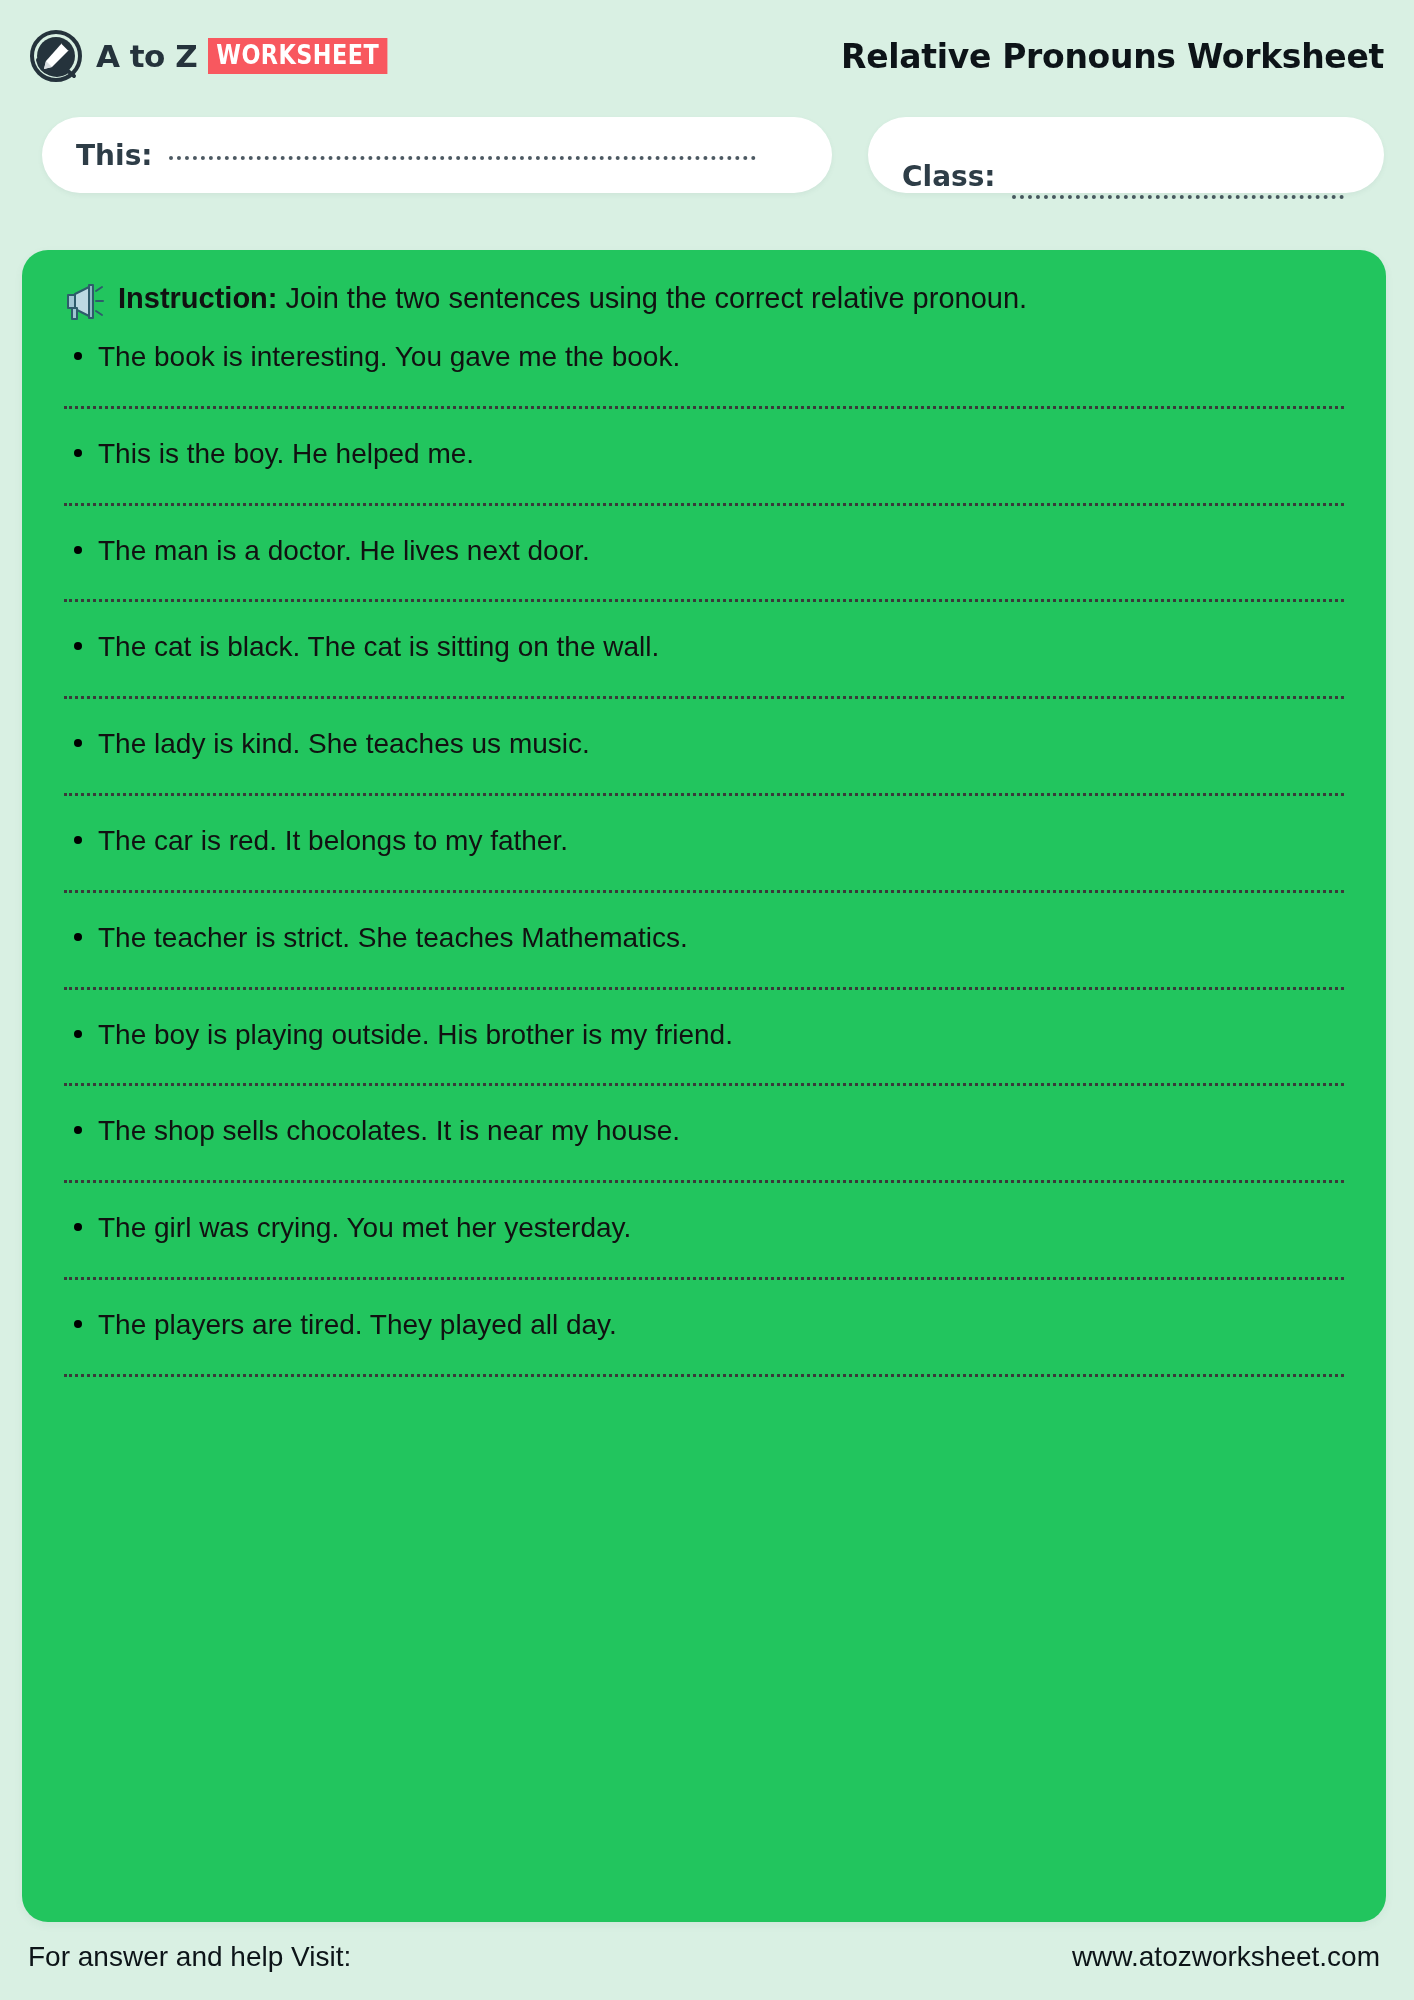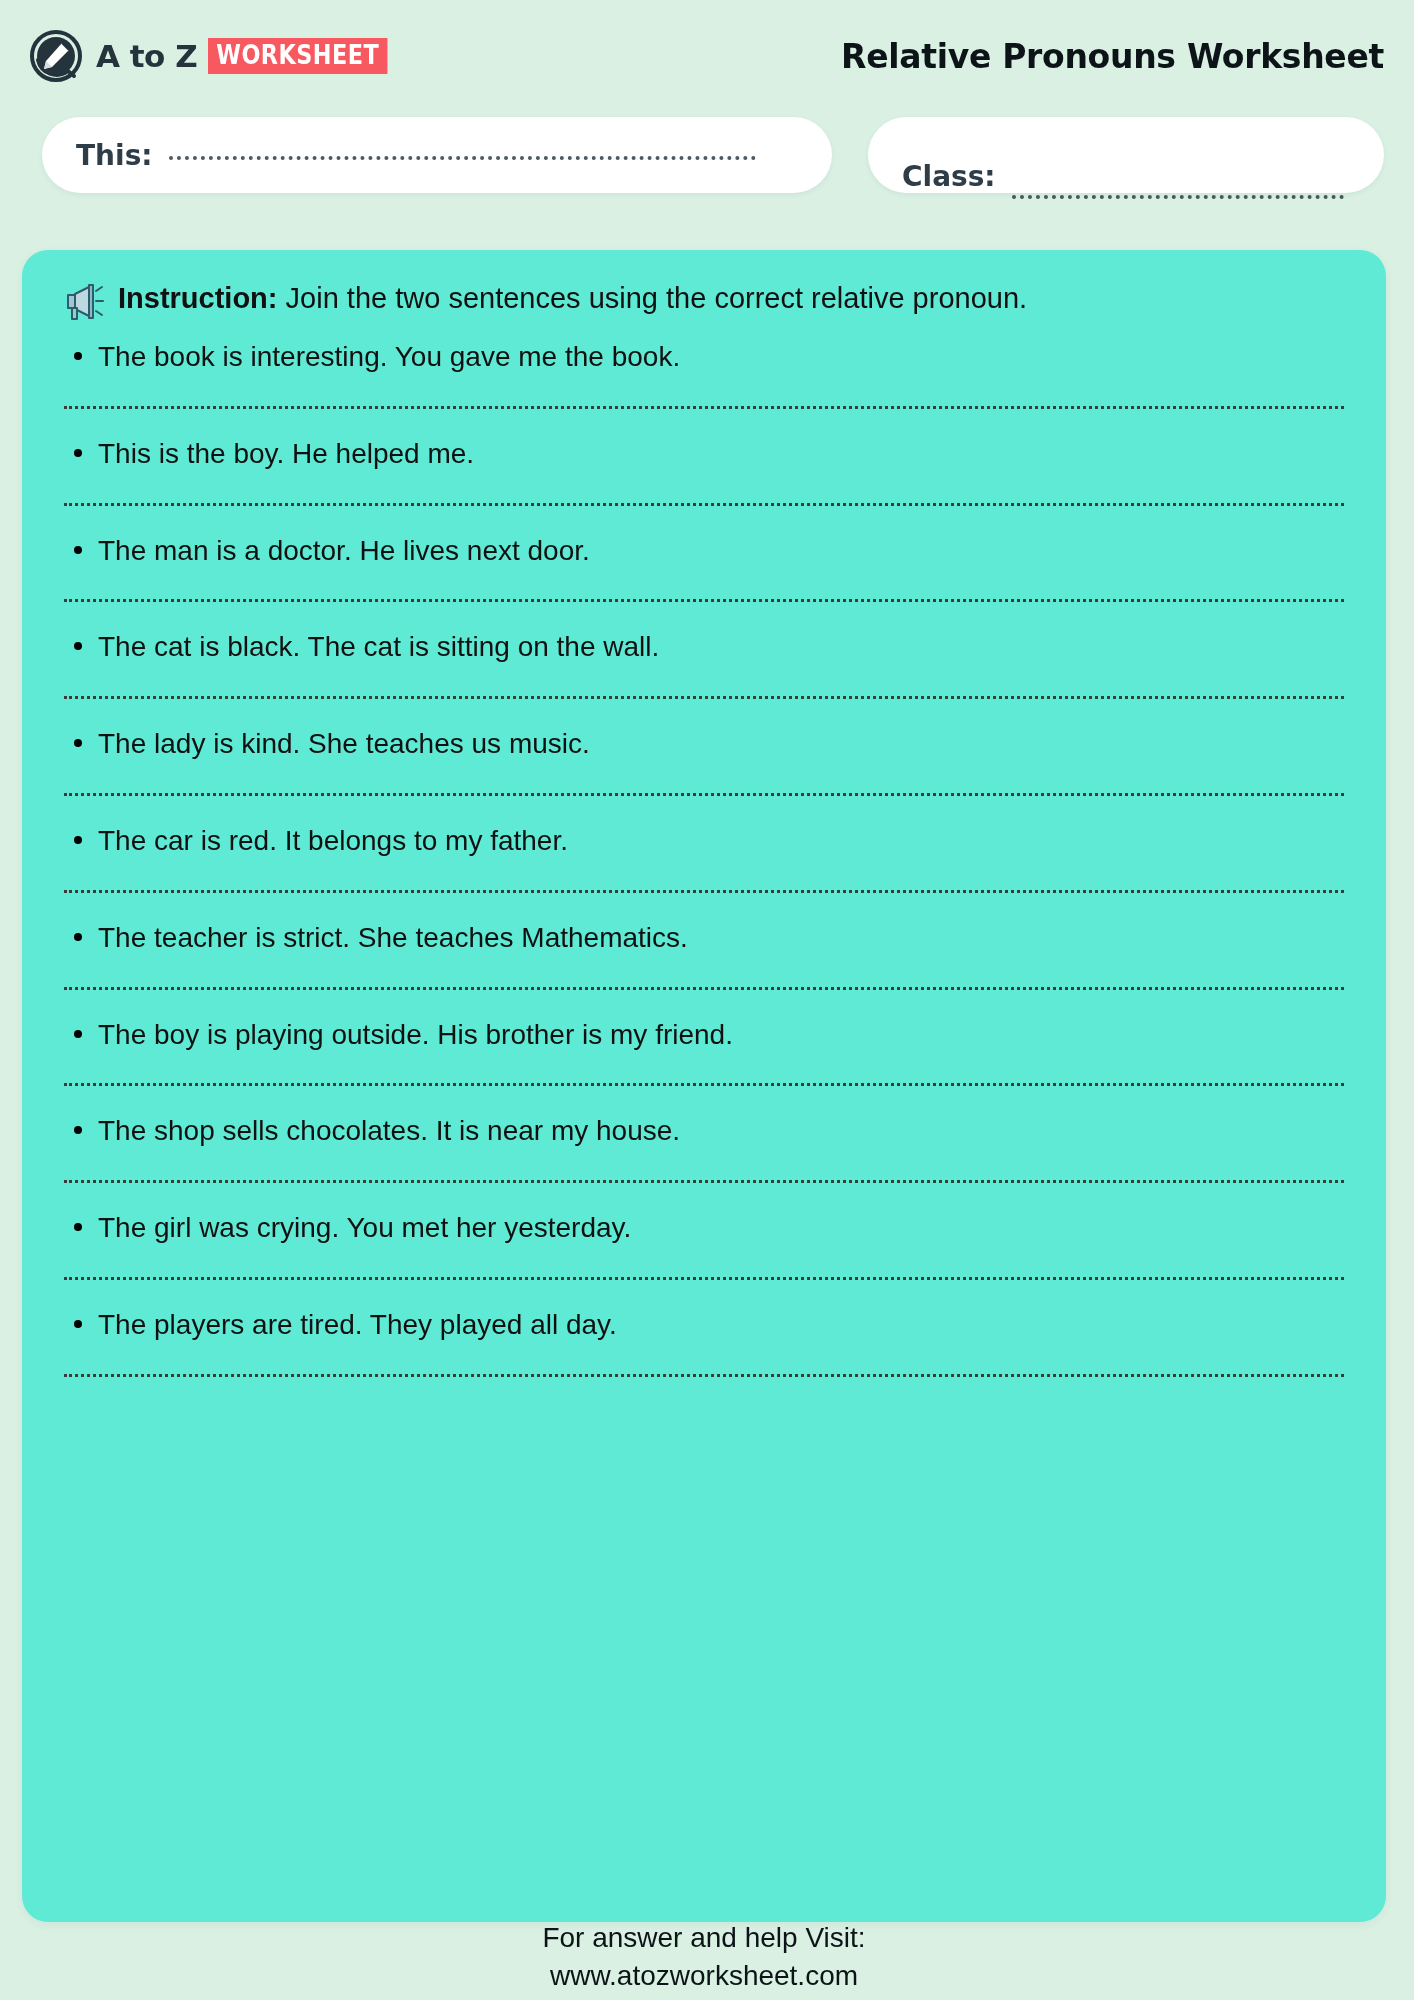--- a/index.html
+++ b/index.html
@@ -116,21 +116,21 @@
   .idbox.name .dotfill { margin-right: 42px; }
   .idbox.klass .dotfill { margin-right: 6px; }
 
   
   .card {
     position: absolute;
     left: 22px;
     top: 250px;
     width: 1364px;
     height: 1672px;
-    background: #5eead4;
+    background: #22c55e;
     border-radius: 26px;
     padding: 30px 42px 0 42px;
     overflow: hidden;
     box-shadow: 0 3px 9px rgba(70, 120, 95, 0.07);
   }
 
   .instruction {
     display: flex;
     align-items: flex-start;
     gap: 12px;
@@ -198,21 +198,20 @@
   .footer {
     position: absolute;
     left: 0;
     right: 0;
     bottom: 0;
     height: 78px;
     display: flex;
     align-items: center;
     justify-content: space-between;
     padding: 0 34px 8px 28px;
-    flex-direction: column;
   }
 
   .footer-left,
   .footer-right {
     font-family: "Liberation Sans Narrow", "Liberation Sans", sans-serif;
     font-size: 28px;
     color: #0d1418;
     white-space: nowrap;
   }
 </style>

